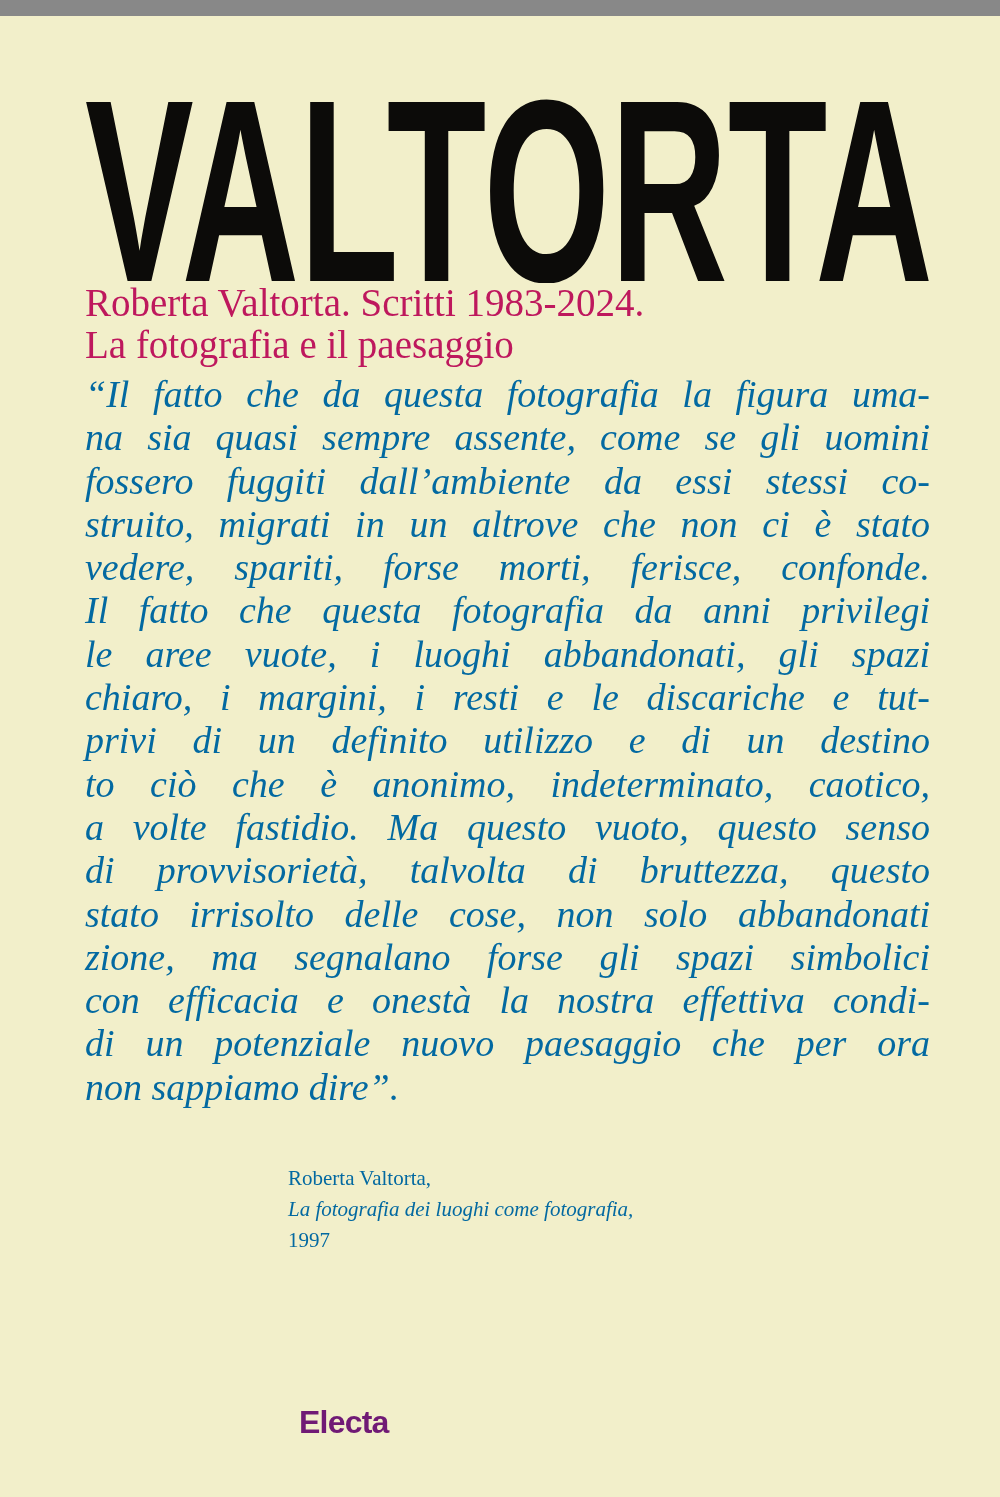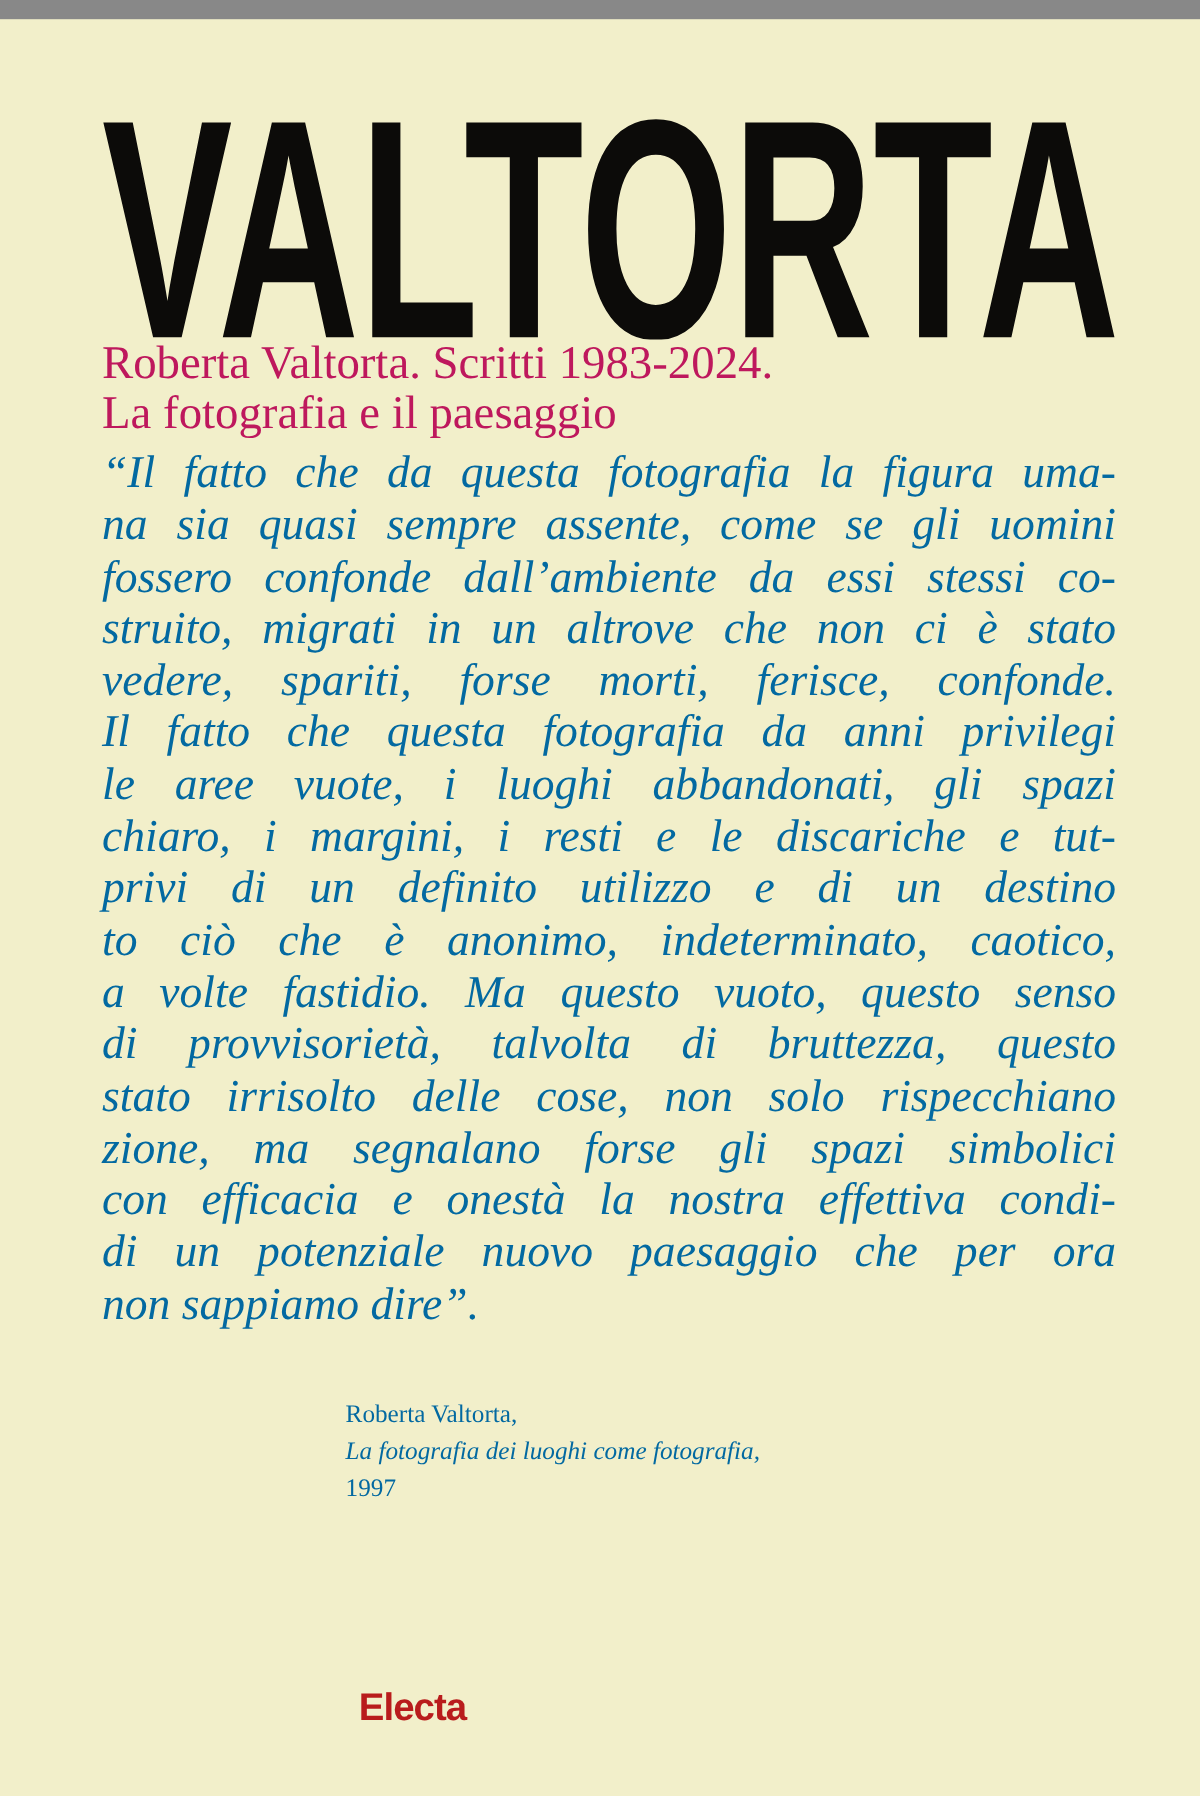--- a/index.html
+++ b/index.html
@@ -60,21 +60,21 @@
     top: 1147px;
     color: #0369a1;
     font-size: 21px;
     line-height: 31px;
   }
   .attribution .work { font-style: italic; }
   .publisher {
     position: absolute;
     left: 299px;
     top: 1390px;
-    color: #b91c1c;
+    color: #701a75;
     font-family: "Liberation Sans", sans-serif;
     font-weight: bold;
     font-size: 32px;
     letter-spacing: -0.8px;
     line-height: 32px;
   }
 </style>
 </head>
 <body>
 
@@ -87,31 +87,31 @@
   </div>
 
   <div class="subtitle">
     <div>Roberta Valtorta. Scritti 1983-2024.</div>
     <div>La fotografia e il paesaggio</div>
   </div>
 
   <div class="quote">
     <div class="qline">“Il fatto che da questa fotografia la figura uma-</div>
     <div class="qline">na sia quasi sempre assente, come se gli uomini</div>
-    <div class="qline">fossero confonde dall’ambiente da essi stessi co-</div>
+    <div class="qline">fossero fuggiti dall’ambiente da essi stessi co-</div>
     <div class="qline">struito, migrati in un altrove che non ci è stato</div>
     <div class="qline">vedere, spariti, forse morti, ferisce, confonde.</div>
     <div class="qline">Il fatto che questa fotografia da anni privilegi</div>
     <div class="qline">le aree vuote, i luoghi abbandonati, gli spazi</div>
     <div class="qline">chiaro, i margini, i resti e le discariche e tut-</div>
     <div class="qline">privi di un definito utilizzo e di un destino</div>
     <div class="qline">to ciò che è anonimo, indeterminato, caotico,</div>
     <div class="qline">a volte fastidio. Ma questo vuoto, questo senso</div>
     <div class="qline">di provvisorietà, talvolta di bruttezza, questo</div>
-    <div class="qline">stato irrisolto delle cose, non solo rispecchiano</div>
+    <div class="qline">stato irrisolto delle cose, non solo abbandonati</div>
     <div class="qline">zione, ma segnalano forse gli spazi simbolici</div>
     <div class="qline">con efficacia e onestà la nostra effettiva condi-</div>
     <div class="qline">di un potenziale nuovo paesaggio che per ora</div>
     <div class="qline last">non sappiamo dire”.</div>
   </div>
 
   <div class="attribution">
     <div class="author">Roberta Valtorta,</div>
     <div class="work">La fotografia dei luoghi come fotografia,</div>
     <div class="year">1997</div>

